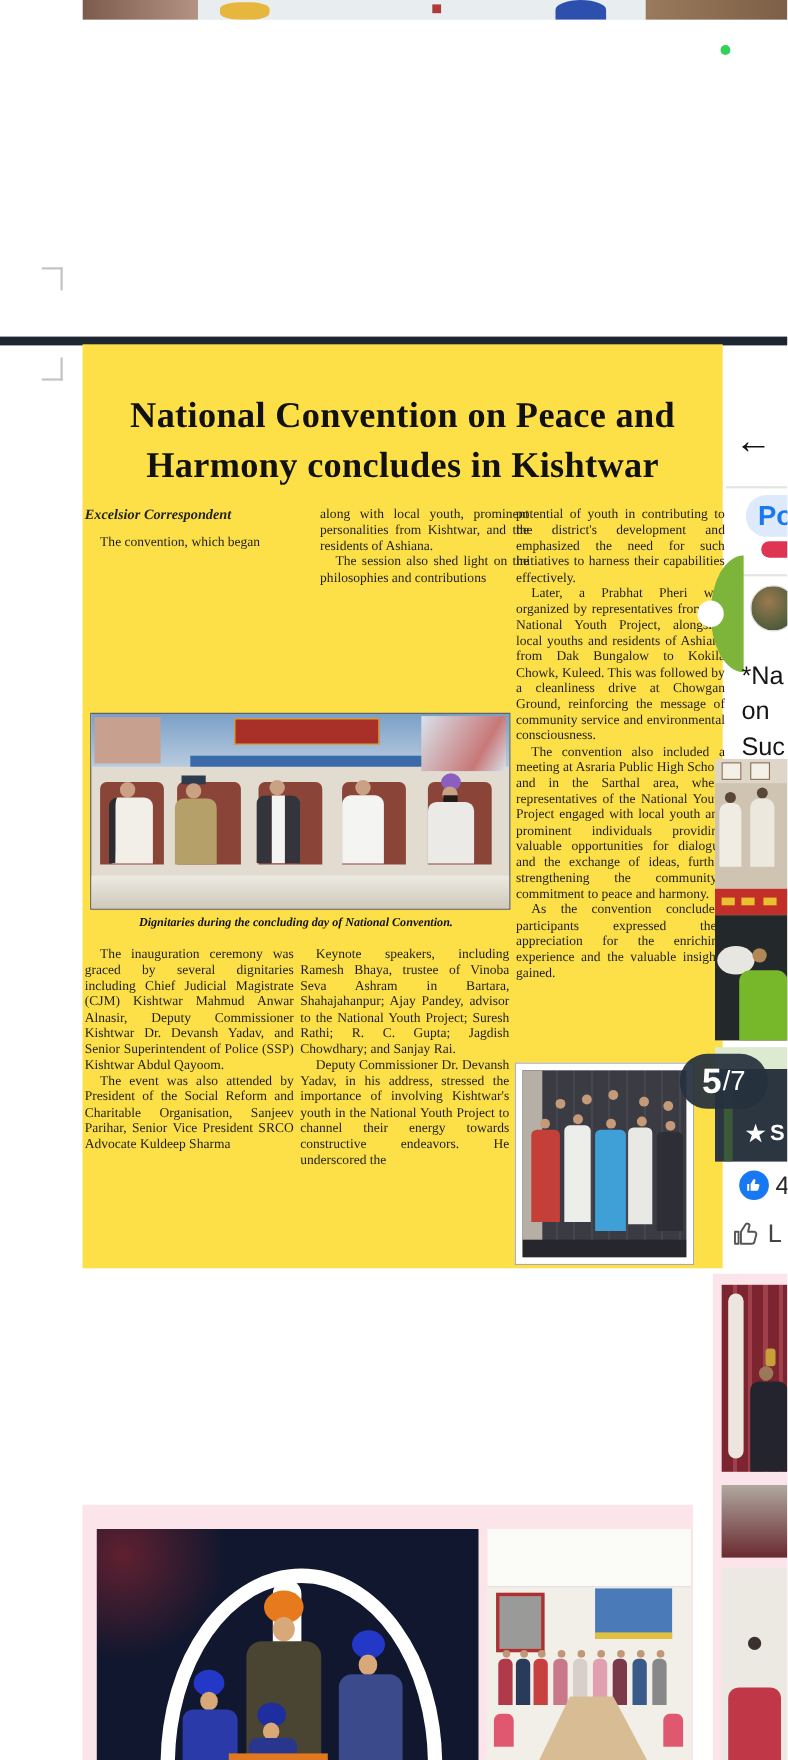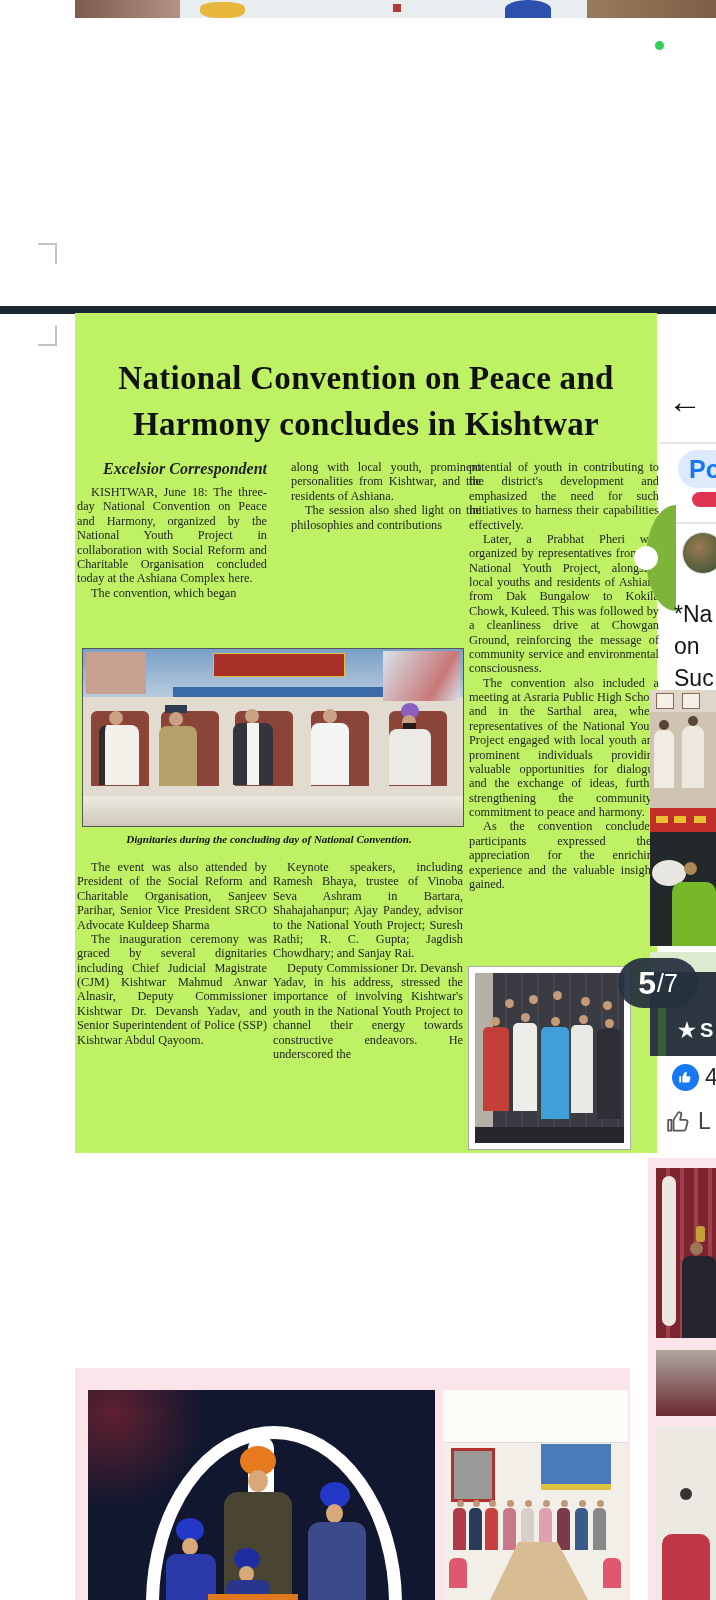--- a/index.html
+++ b/index.html
@@ -16,25 +16,25 @@
   .ts-wood{left:512px;top:0;width:129px;height:18px;background:linear-gradient(90deg,#9a7a5c,#7c5f46);}
 
   #online-dot{left:655px;top:41px;width:9px;height:9px;border-radius:50%;}
 
   
   #crop-top{left:38px;top:243px;width:17px;height:19px;border-top:2px solid #c4c4c6;border-right:2px solid #c4c4c6;}
   #divider-bar{left:0;top:306px;width:716px;height:8px;background:#1d2531;}
   #crop-bottom{left:38px;top:325px;width:17px;height:19px;border-bottom:2px solid #c4c4c6;border-right:2px solid #c4c4c6;}
 
   
-  #newspaper{left:75px;top:313px;width:582px;height:840px;background:#bef264;
+  #newspaper{left:75px;top:313px;width:582px;height:840px;background:#fde047;
              font-family:"Liberation Serif",serif;color:#1f1f1f;}
   #headline{left:10px;top:42px;width:562px;text-align:center;font-size:33px;font-weight:700;
             line-height:1.4;color:#111;letter-spacing:.3px;}
-  #byline{left:2px;top:147px;width:190px;text-align:right;font-size:16px;font-weight:700;font-style:italic;}
+  #byline{left:2px;top:147px;width:190px;text-align:left;font-size:13px;font-weight:700;font-style:italic;}
   .col{font-size:12.3px;line-height:1.17;text-align:justify;}
   .col p{margin:0;}
   .col p.ind{text-indent:14px;}
   #col1top{left:2px;top:172px;width:190px;height:160px;}
   #col2top{left:216px;top:147px;width:190px;height:185px;}
   #col3{left:394px;top:147px;width:190px;height:500px;}
   #col1bot{left:2px;top:547px;width:190px;height:290px;}
   #col2bot{left:198px;top:547px;width:190px;height:290px;}
   #photo-caption{left:0;top:520px;width:388px;text-align:center;font-size:11px;font-weight:700;font-style:italic;color:#111;}
 
@@ -151,21 +151,20 @@
 
   <div class="abs" id="crop-top"></div>
   <div class="abs" id="divider-bar"></div>
   <div class="abs" id="crop-bottom"></div>
 
   <div class="abs" id="newspaper">
     <div class="abs" id="headline">National Convention on Peace and Harmony concludes in Kishtwar</div>
     <div class="abs" id="byline">Excelsior Correspondent</div>
 
     <div class="abs col" id="col1top">
-      <p class="ind">KISHTWAR, June 18: The three-day National Convention on Peace and Harmony, organized by the National Youth Project in collaboration with Social Reform and Charitable Organisation concluded today at the Ashiana Complex here.</p>
       <p class="ind">The convention, which began</p>
     </div>
     <div class="abs col" id="col2top">
       <p>along with local youth, prominent personalities from Kishtwar, and the residents of Ashiana.</p>
       <p class="ind">The session also shed light on the philosophies and contributions</p>
     </div>
     <div class="abs col" id="col3">
       <p>potential of youth in contributing to the district's development and emphasized the need for such initiatives to harness their capabilities effectively.</p>
       <p class="ind">Later, a Prabhat Pheri was organized by representatives from the National Youth Project, alongside local youths and residents of Ashiana from Dak Bungalow to Kokila Chowk, Kuleed. This was followed by a cleanliness drive at Chowgan Ground, reinforcing the message of community service and environmental consciousness.</p>
       <p class="ind">The convention also included a meeting at Asraria Public High School and in the Sarthal area, where representatives of the National Youth Project engaged with local youth and prominent individuals providing valuable opportunities for dialogue and the exchange of ideas, further strengthening the community's commitment to peace and harmony.</p>
@@ -195,22 +194,22 @@
       <div class="abs turban" style="left:318px;top:54px;width:18px;height:16px;background:#8a5fc0"></div>
       <div class="abs head" style="left:319px;top:66px"></div>
       <div class="abs" style="left:320px;top:74px;width:13px;height:10px;background:#221c18"></div>
       <div class="abs body" style="left:306px;top:80px;width:42px;height:56px;background:#eceae6"></div>
       <div class="abs dp-table"></div>
     </div>
 
     <div class="abs" id="photo-caption">Dignitaries during the concluding day of National Convention.</div>
 
     <div class="abs col" id="col1bot">
+      <p class="ind">The inauguration ceremony was graced by several dignitaries including Chief Judicial Magistrate (CJM) Kishtwar Mahmud Anwar Alnasir, Deputy Commissioner Kishtwar Dr. Devansh Yadav, and Senior Superintendent of Police (SSP) Kishtwar Abdul Qayoom.</p>
       <p class="ind">The event was also attended by President of the Social Reform and Charitable Organisation, Sanjeev Parihar, Senior Vice President SRCO Advocate Kuldeep Sharma</p>
-      <p class="ind">The inauguration ceremony was graced by several dignitaries including Chief Judicial Magistrate (CJM) Kishtwar Mahmud Anwar Alnasir, Deputy Commissioner Kishtwar Dr. Devansh Yadav, and Senior Superintendent of Police (SSP) Kishtwar Abdul Qayoom.</p>
     </div>
     <div class="abs col" id="col2bot">
       <p class="ind">Keynote speakers, including Ramesh Bhaya, trustee of Vinoba Seva Ashram in Bartara, Shahajahanpur; Ajay Pandey, advisor to the National Youth Project; Suresh Rathi; R. C. Gupta; Jagdish Chowdhary; and Sanjay Rai.</p>
       <p class="ind">Deputy Commissioner Dr. Devansh Yadav, in his address, stressed the importance of involving Kishtwar's youth in the National Youth Project to channel their energy towards constructive endeavors. He underscored the</p>
     </div>
 
     <div class="abs" id="group-photo">
       <div id="gp-inner">
         <div class="abs gp-strip"></div>
         <div class="abs gp-head" style="left:30px;top:26px"></div>

